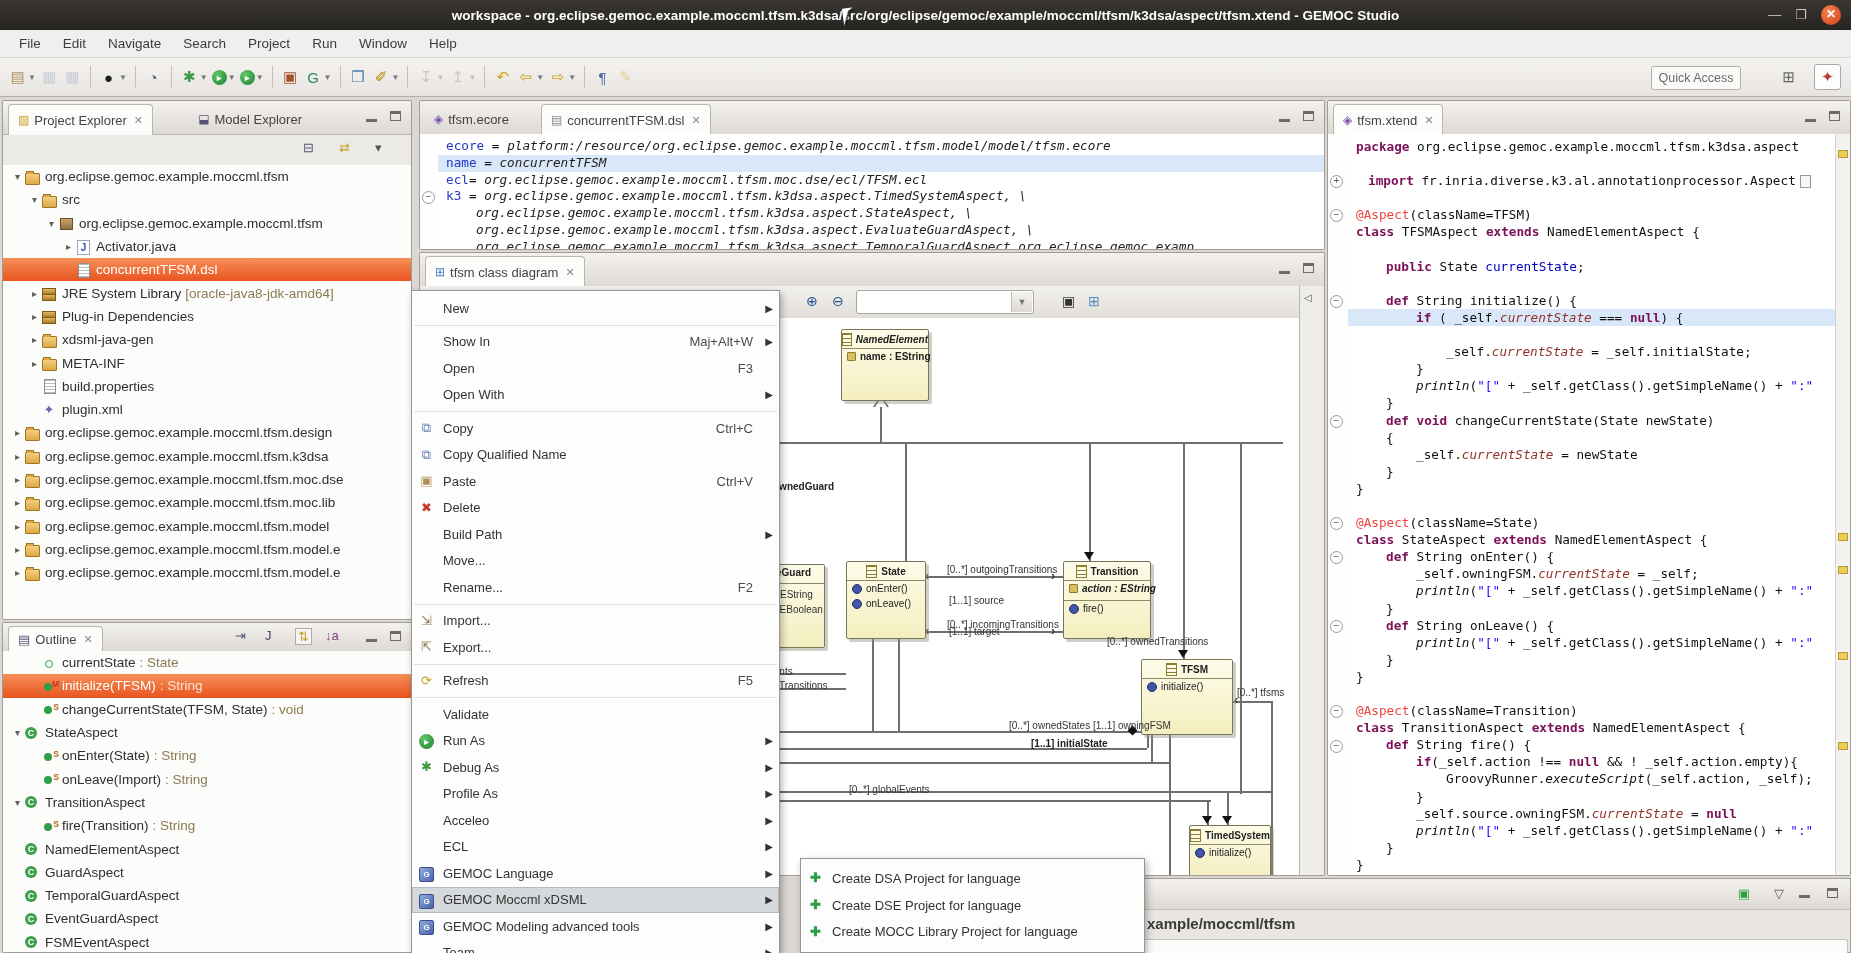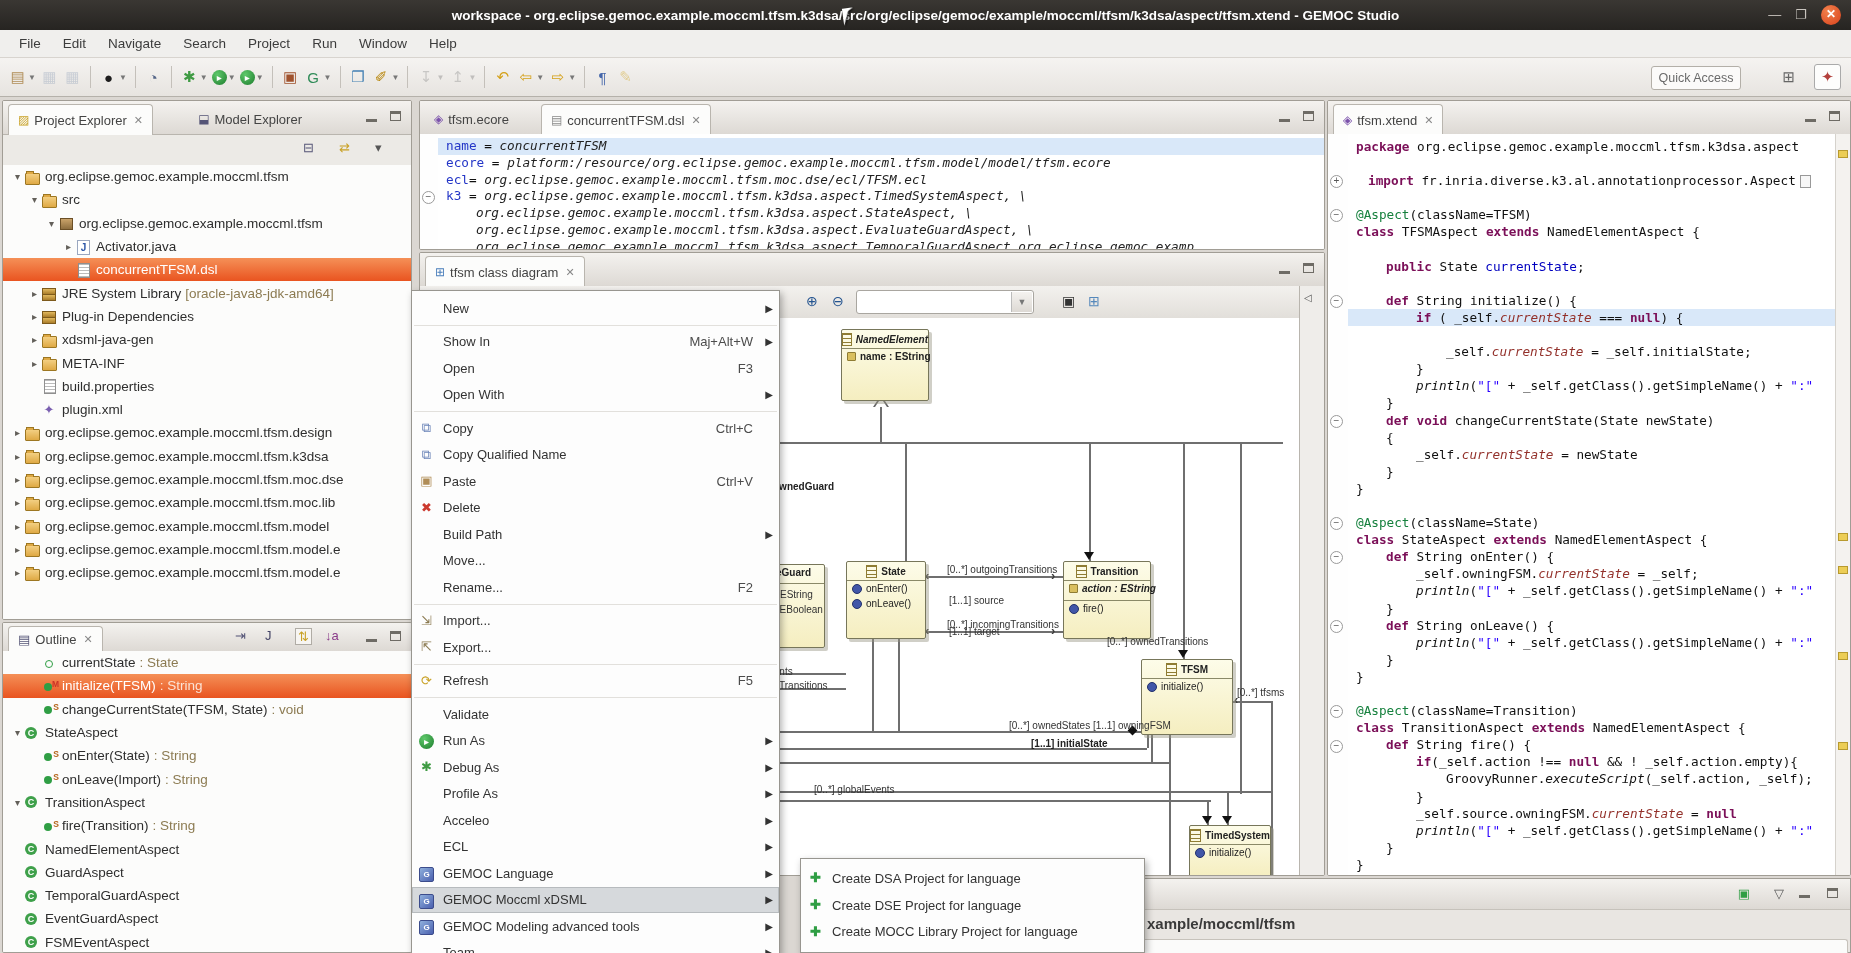--- a/index.html
+++ b/index.html
@@ -60,21 +60,21 @@
   .ic-method i{position:absolute;left:3px;top:5px;width:8px;height:8px;background:#2f9e44;border-radius:50%;}
   .ic-method em{position:absolute;right:-2px;top:-2px;font-style:normal;font-size:8.5px;font-weight:bold;color:#b5651d;}
   .ic-method.red em{color:#cc3328;}
   .ic-class i{position:absolute;left:1px;top:2px;width:12px;height:12px;background:#3ea04a;border-radius:50%;color:#fff;
      font-style:normal;font-size:9px;line-height:12px;font-weight:bold;text-align:center;}
   
   .codearea{position:absolute;background:#fff;font-family:"DejaVu Sans Mono",monospace;font-size:12.7px;overflow:hidden;}
   .cl{white-space:pre;position:relative;}
   .cl.hl{background:#d9e8f9;}
   .tk-k{color:#7b0f58;font-weight:bold;} .tk-p{color:#111;} .tk-s{color:#2a00ff;}
-  .tk-a{color:#15803d;} .tk-b{color:#2436c7;} .tk-v{color:#222;font-style:italic;}
+  .tk-a{color:#ef4444;} .tk-b{color:#2436c7;} .tk-v{color:#222;font-style:italic;}
   .tk-i{color:#111;font-style:italic;} .tk-f{color:#93312b;font-style:italic;} .tk-d{color:#0000c0;}
   .tk-box{display:inline-block;width:9px;height:11px;border:1px solid #999;background:#f7f7f7;margin-left:4px;vertical-align:middle;}
   .gutter{position:absolute;background:#fefefe;border-right:1px solid #e4e4e4;}
   .fm{position:absolute;left:2px;width:11px;height:11px;border:1px solid #9a9a9a;border-radius:50%;background:#fff;
       color:#555;font-size:10px;line-height:10px;text-align:center;}
   .ruler{position:absolute;background:#f4f2ef;border-left:1px solid #d5d2cc;}
   .rmark{position:absolute;left:2px;width:8px;height:6px;background:#eccd55;border:1px solid #b89a2e;}
   
   #dgtools{position:absolute;height:32px;background:linear-gradient(#f3f1ee,#e2dfda);border-bottom:1px solid #bdb9b2;}
   .zic{position:absolute;top:7px;font-size:14px;color:#23538f;}
@@ -533,22 +533,22 @@
         </div>
         <div class="minmax" style="right: 10px;">
           <span class="mm-min"></span>
           <span class="mm-max"></span>
         </div>
       </div>
     <div class="gutter" style="left:0;top:33px;width:18px;bottom:0;" id="dslGutter">
         <span class="fm" style="top: 57.3px;">−</span>
       </div>
     <div class="codearea" id="dslCode" style="inset: 33px 0px 0px 18px; padding-top: 4px;">
+        <div class="cl" style="height: 16.8px; line-height: 16.8px; padding-left: 8px;"><span class="tk-b">ecore</span><span class="tk-p"> = </span><span class="tk-v">platform:/resource/org.eclipse.gemoc.example.moccml.tfsm.model/model/tfsm.ecore</span></div>
         <div class="cl hl" style="height: 16.8px; line-height: 16.8px; padding-left: 8px;"><span class="tk-b">name</span><span class="tk-p"> = </span><span class="tk-v">concurrentTFSM</span></div>
-        <div class="cl" style="height: 16.8px; line-height: 16.8px; padding-left: 8px;"><span class="tk-b">ecore</span><span class="tk-p"> = </span><span class="tk-v">platform:/resource/org.eclipse.gemoc.example.moccml.tfsm.model/model/tfsm.ecore</span></div>
         <div class="cl" style="height: 16.8px; line-height: 16.8px; padding-left: 8px;"><span class="tk-b">ecl</span><span class="tk-p">= </span><span class="tk-v">org.eclipse.gemoc.example.moccml.tfsm.moc.dse/ecl/TFSM.ecl</span></div>
         <div class="cl" style="height: 16.8px; line-height: 16.8px; padding-left: 8px;"><span class="tk-b">k3</span><span class="tk-p"> = </span><span class="tk-v">org.eclipse.gemoc.example.moccml.tfsm.k3dsa.aspect.TimedSystemAspect, \</span></div>
         <div class="cl" style="height: 16.8px; line-height: 16.8px; padding-left: 38px;"><span class="tk-v">org.eclipse.gemoc.example.moccml.tfsm.k3dsa.aspect.StateAspect, \</span></div>
         <div class="cl" style="height: 16.8px; line-height: 16.8px; padding-left: 38px;"><span class="tk-v">org.eclipse.gemoc.example.moccml.tfsm.k3dsa.aspect.EvaluateGuardAspect, \</span></div>
         <div class="cl" style="height: 16.8px; line-height: 16.8px; padding-left: 38px;"><span class="tk-v">org.eclipse.gemoc.example.moccml.tfsm.k3dsa.aspect.TemporalGuardAspect,org.eclipse.gemoc.examp</span></div>
       </div>
   </div>
 
   <div class="panel" id="dgPanel" style="left:419px;top:252px;width:906px;height:624px;">
     <div class="tabrow" id="dgTabs">
@@ -720,21 +720,21 @@
           </div>
         </div>
         <div class="elabel" style="left: 527px; top: 246px;">[0..*] outgoingTransitions</div>
         <div class="elabel" style="left: 529px; top: 277px;">[1..1] source</div>
         <div class="elabel" style="left: 527px; top: 301px;">[0..*] incomingTransitions</div>
         <div class="elabel" style="left: 529px; top: 308px;">[1..1] target</div>
         <div class="elabel" style="left: 687px; top: 318px;">[0..*] ownedTransitions</div>
         <div class="elabel" style="left: 817px; top: 369px;">[0..*] tfsms</div>
         <div class="elabel" style="left: 589px; top: 402px;">[0..*] ownedStates [1..1] owningFSM</div>
         <div class="elabel b" style="left: 611px; top: 420px;">[1..1] initialState</div>
-        <div class="elabel" style="left: 394px; top: 466px;">[0..*] globalEvents</div>
+        <div class="elabel" style="left: 429px; top: 466px;">[0..*] globalEvents</div>
         <div class="elabel b" style="left: 353px; top: 163px;">ownedGuard</div>
         <div class="elabel b" style="left: 356px; top: 249px;">eGuard</div>
         <div class="elabel" style="left: 360px; top: 271px;">EString</div>
         <div class="elabel" style="left: 354px; top: 286px;">: EBoolean</div>
         <div class="elabel" style="left: 331px; top: 348px;">edEvents</div>
         <div class="elabel" style="left: 359px; top: 362px;">Transitions</div>
       </div>
     <div class="palette" style="right:0;top:33px;width:24px;bottom:0;">
       <div class="parr">◁</div>
     </div>

